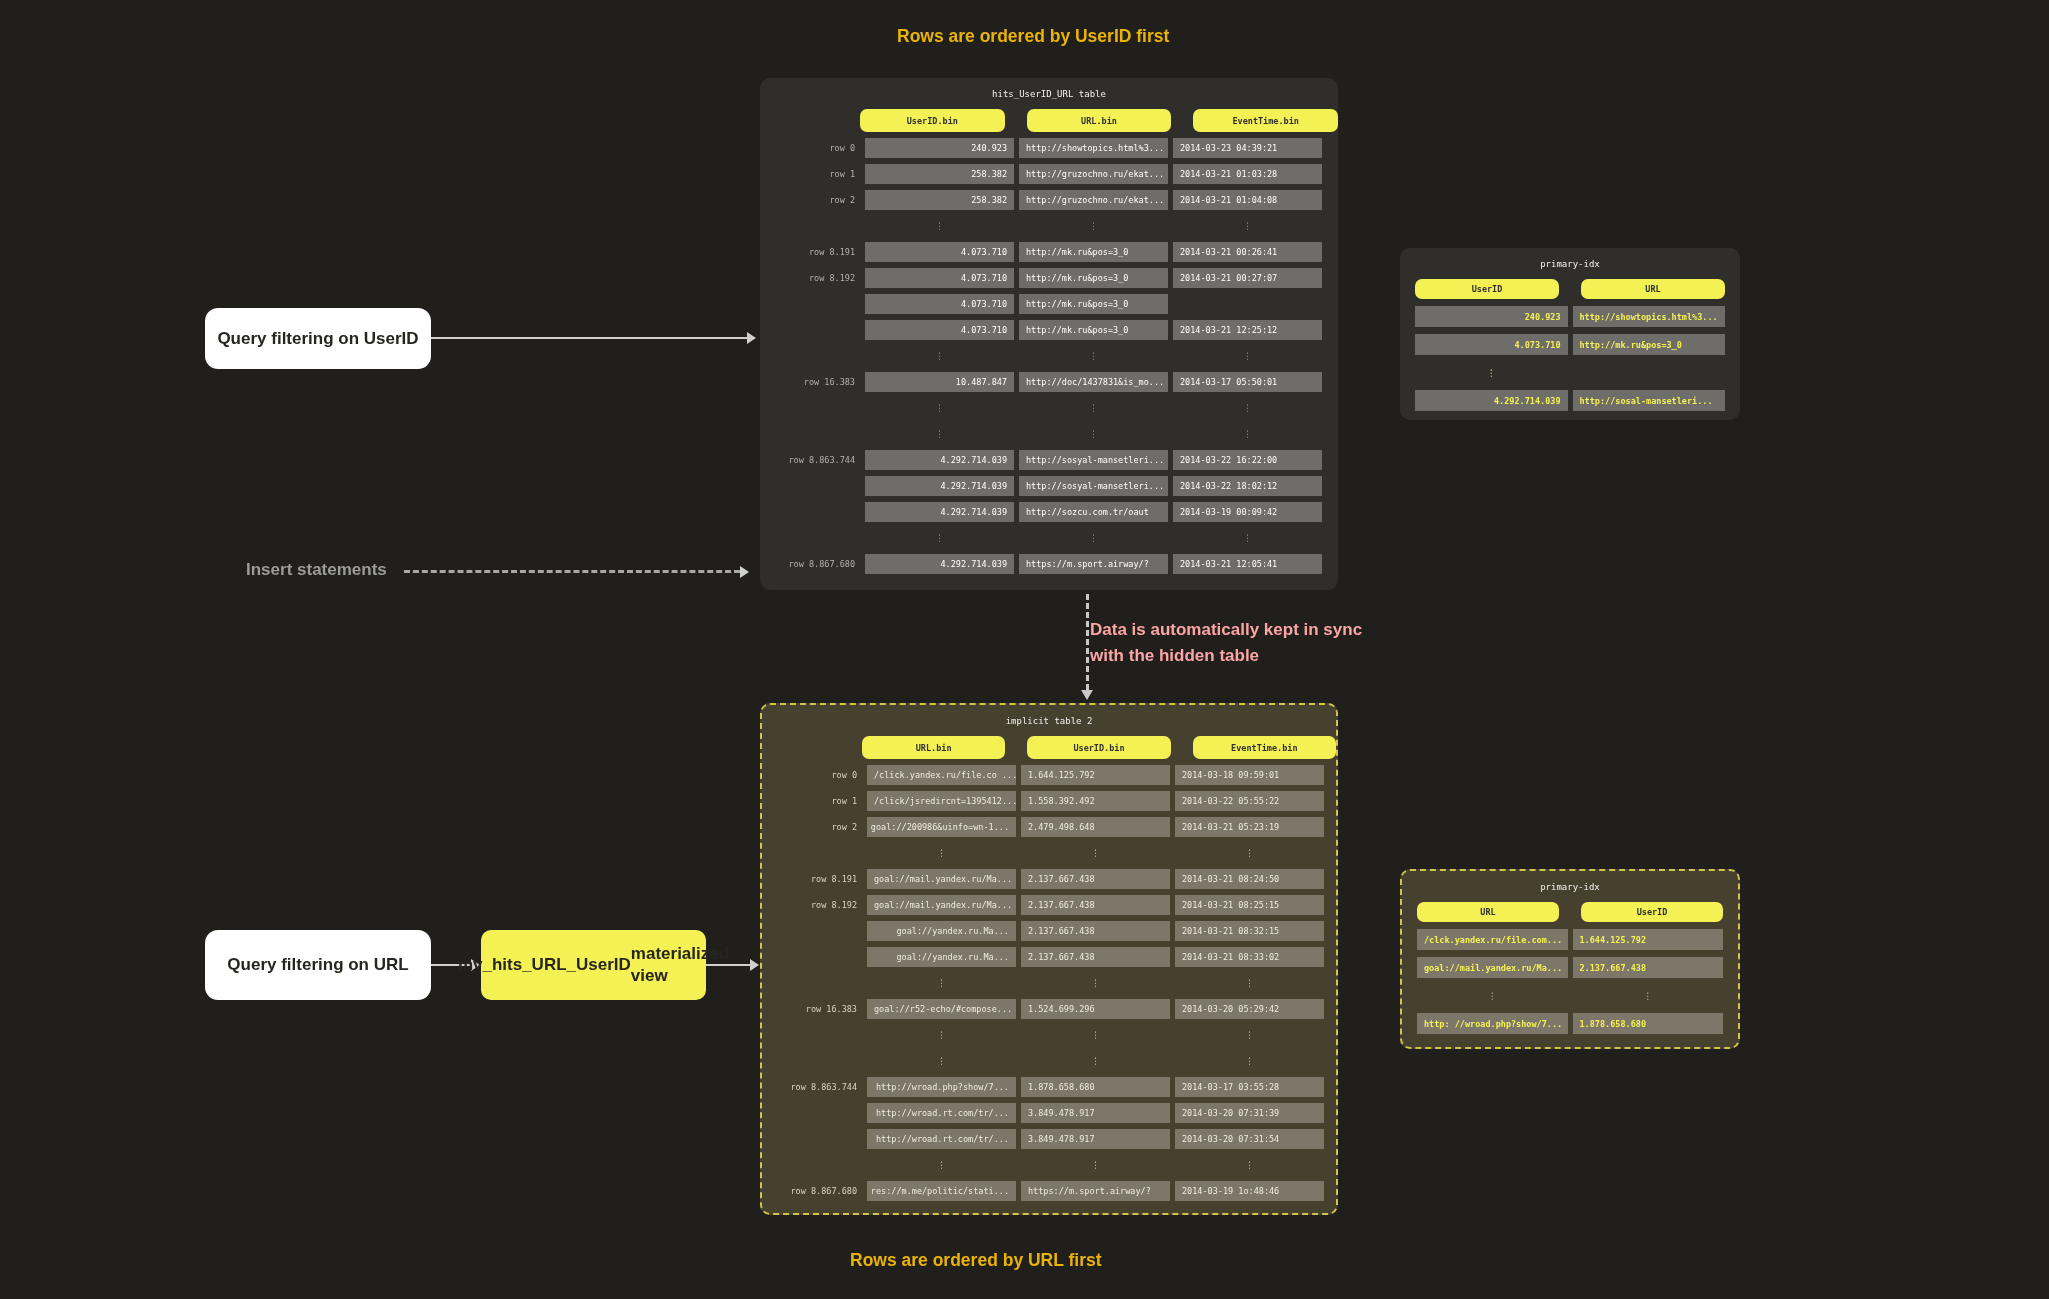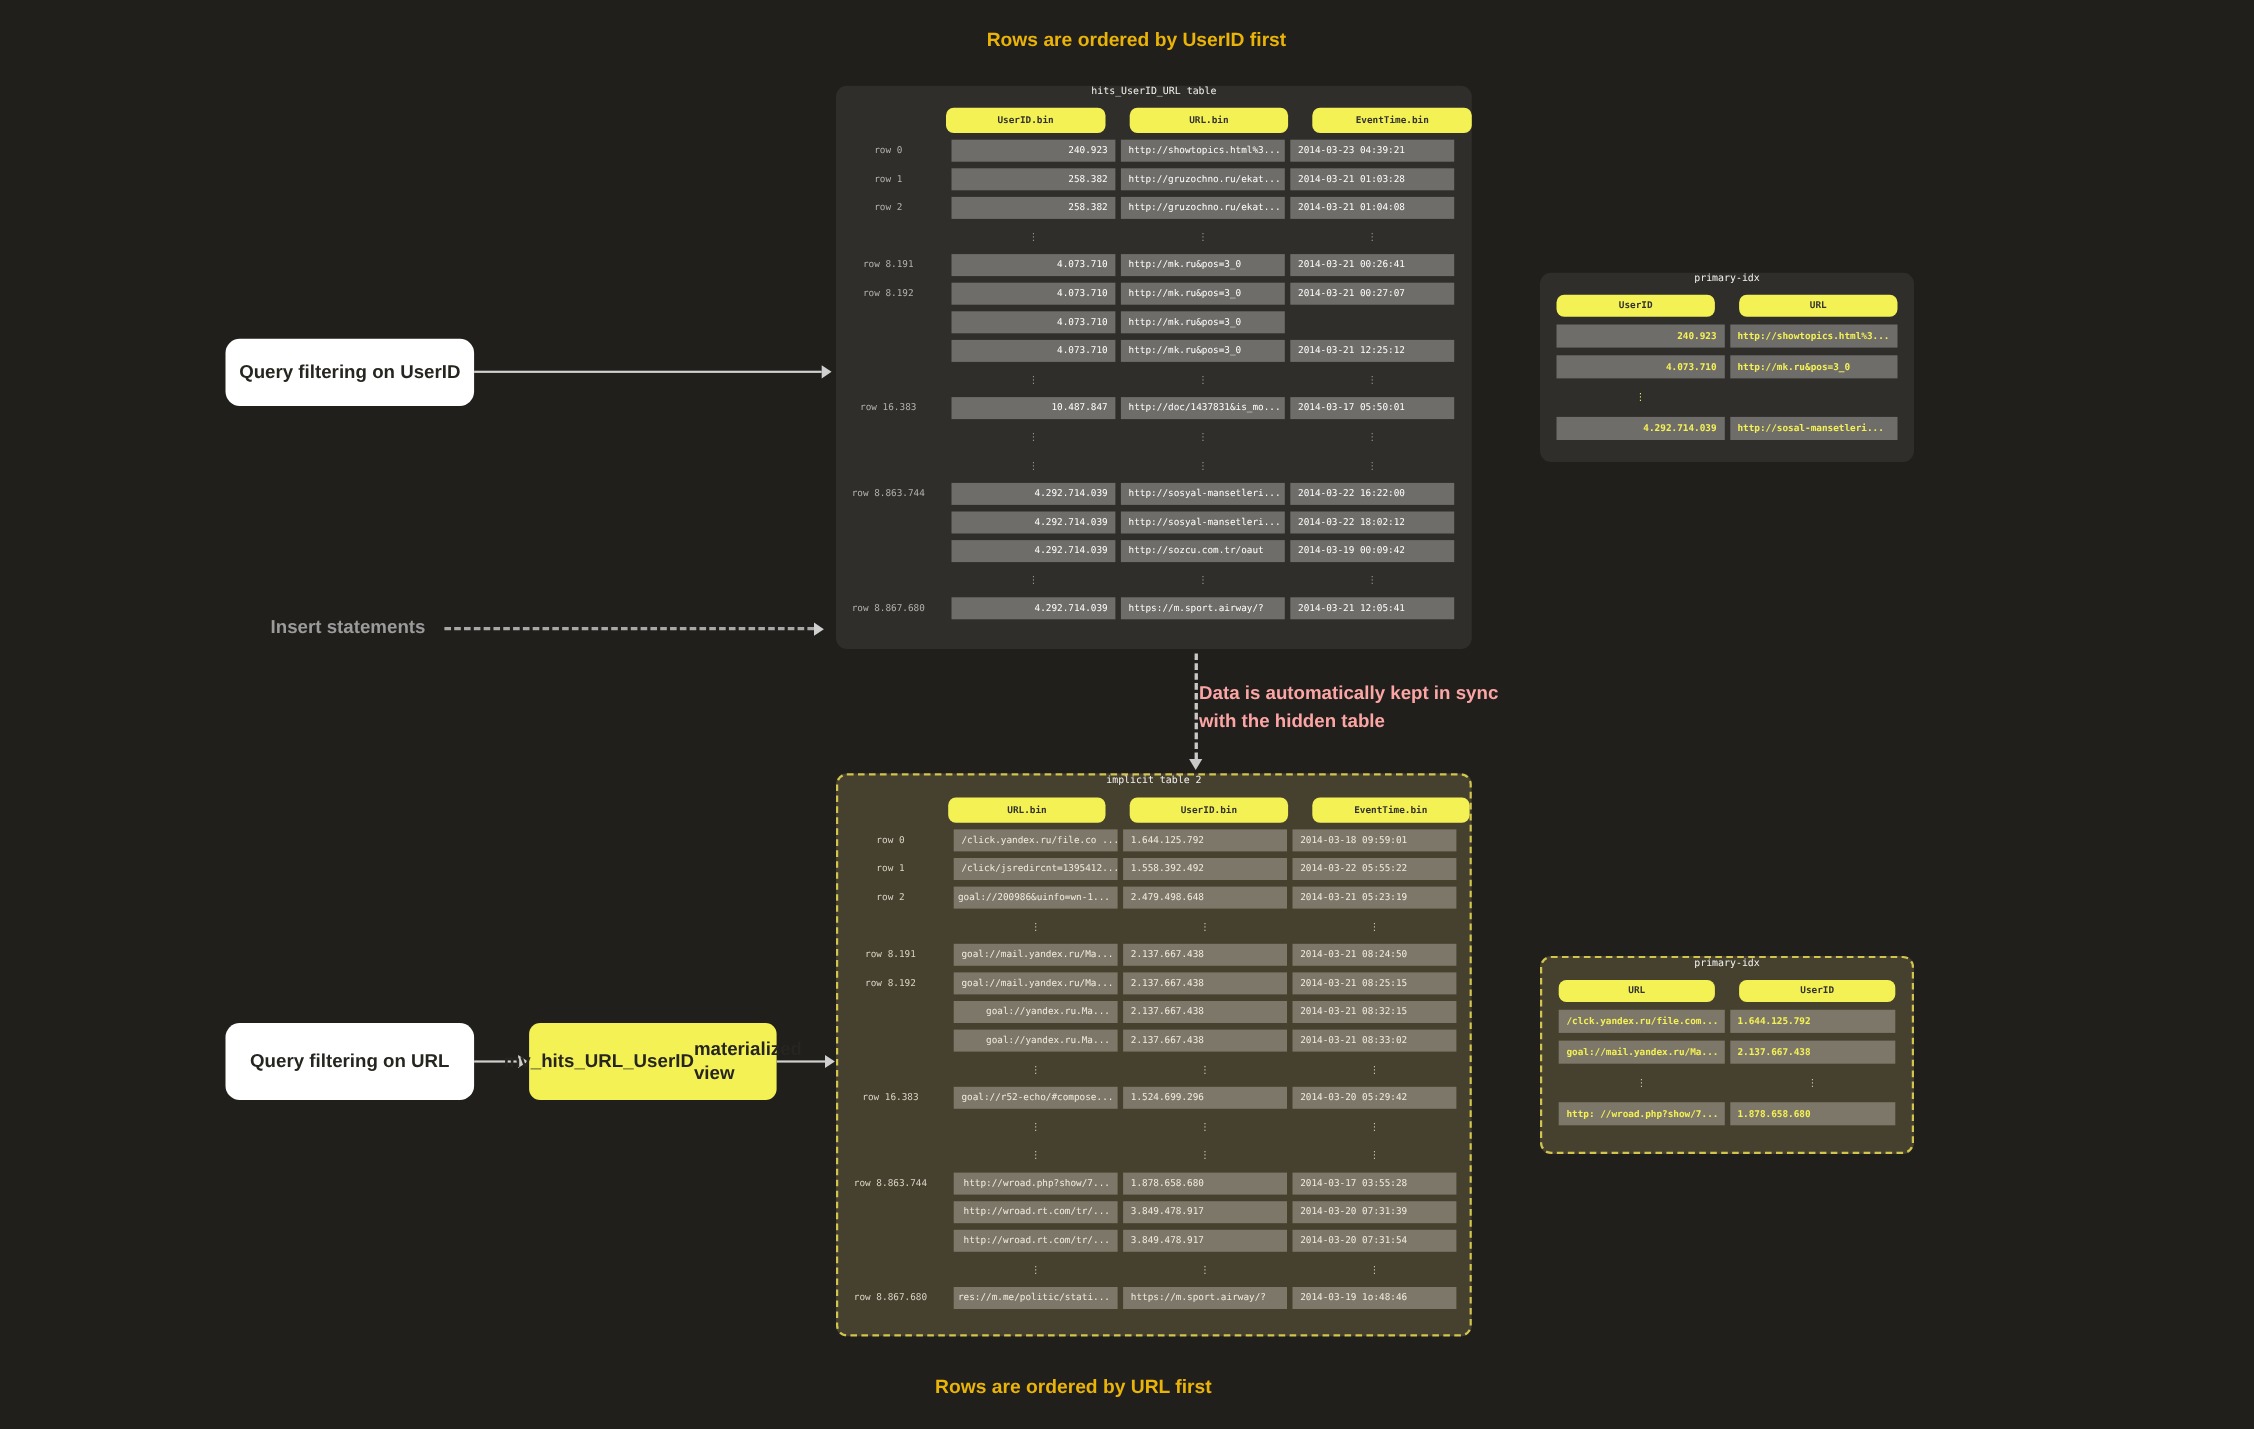--- a/index.html
+++ b/index.html
@@ -5,32 +5,32 @@
   html,body{margin:0;padding:0;}
   body{width:2049px;height:1299px;background:#201f1c;position:relative;overflow:hidden;
        font-family:"Liberation Sans",sans-serif;}
   .caption{position:absolute;text-align:left;font:700 17.5px "Liberation Sans",sans-serif;color:#eab308;}
   #caption-top{left:897px;top:26px;width:400px;}
   #caption-bottom{left:850px;top:1250px;width:400px;}
 
   .panel{position:absolute;border-radius:10px;box-sizing:border-box;}
   .dark{background:#2f2e2b;}
   .olive{background:#46402f;border:2px dashed #d2c54e;}
-  .t-title{text-align:center;font:400 9px "DejaVu Sans Mono",monospace;color:#f2f2f0;height:12px;}
+  .t-title{text-align:center;font:400 9px "DejaVu Sans Mono",monospace;color:#f2f2f0;margin-top:11px;height:12px;}
   .t-head{display:flex;gap:22px;margin-top:8px;}
   .main .t-head{padding-left:100px;}
   .idx .t-head{padding:0 15px;}
   .pill{background:#f4f155;border-radius:7px;display:flex;align-items:center;justify-content:center;
         font:700 8.5px "DejaVu Sans Mono",monospace;color:#32312e;box-sizing:border-box;}
   .main .pill{width:149px;height:23px;}
   .idx .pill{flex:1;height:20px;}
   .t-row{display:flex;gap:5px;margin-top:6px;align-items:center;}
   .main .t-row{height:20px;}
   .idx .t-row{height:21px;margin-top:7px;padding:0 15px;}
-  .t-label{width:95px;padding-right:5px;text-align:center;font:400 8.5px "DejaVu Sans Mono",monospace;}
+  .t-label{width:95px;padding-right:5px;text-align:right;font:400 8.5px "DejaVu Sans Mono",monospace;}
   .dark .t-label{color:#b3b1ae;}
   .olive .t-label{color:#d9d4c6;}
   .t-cell{height:100%;display:flex;align-items:center;padding:0 7px;box-sizing:border-box;
           font:400 8.5px "DejaVu Sans Mono",monospace;overflow:hidden;white-space:nowrap;}
   .main .t-cell{width:149px;}
   .idx .t-cell{flex:1;font-weight:700;}
   .dark .t-cell{background:#6f6d6a;color:#ffffff;}
   .olive .t-cell{background:#7d7769;color:#f0ecdf;}
   .idx.dark .t-cell,.idx.olive .t-cell{color:#f4f155;}
   .t-cell.r{justify-content:flex-end;}

